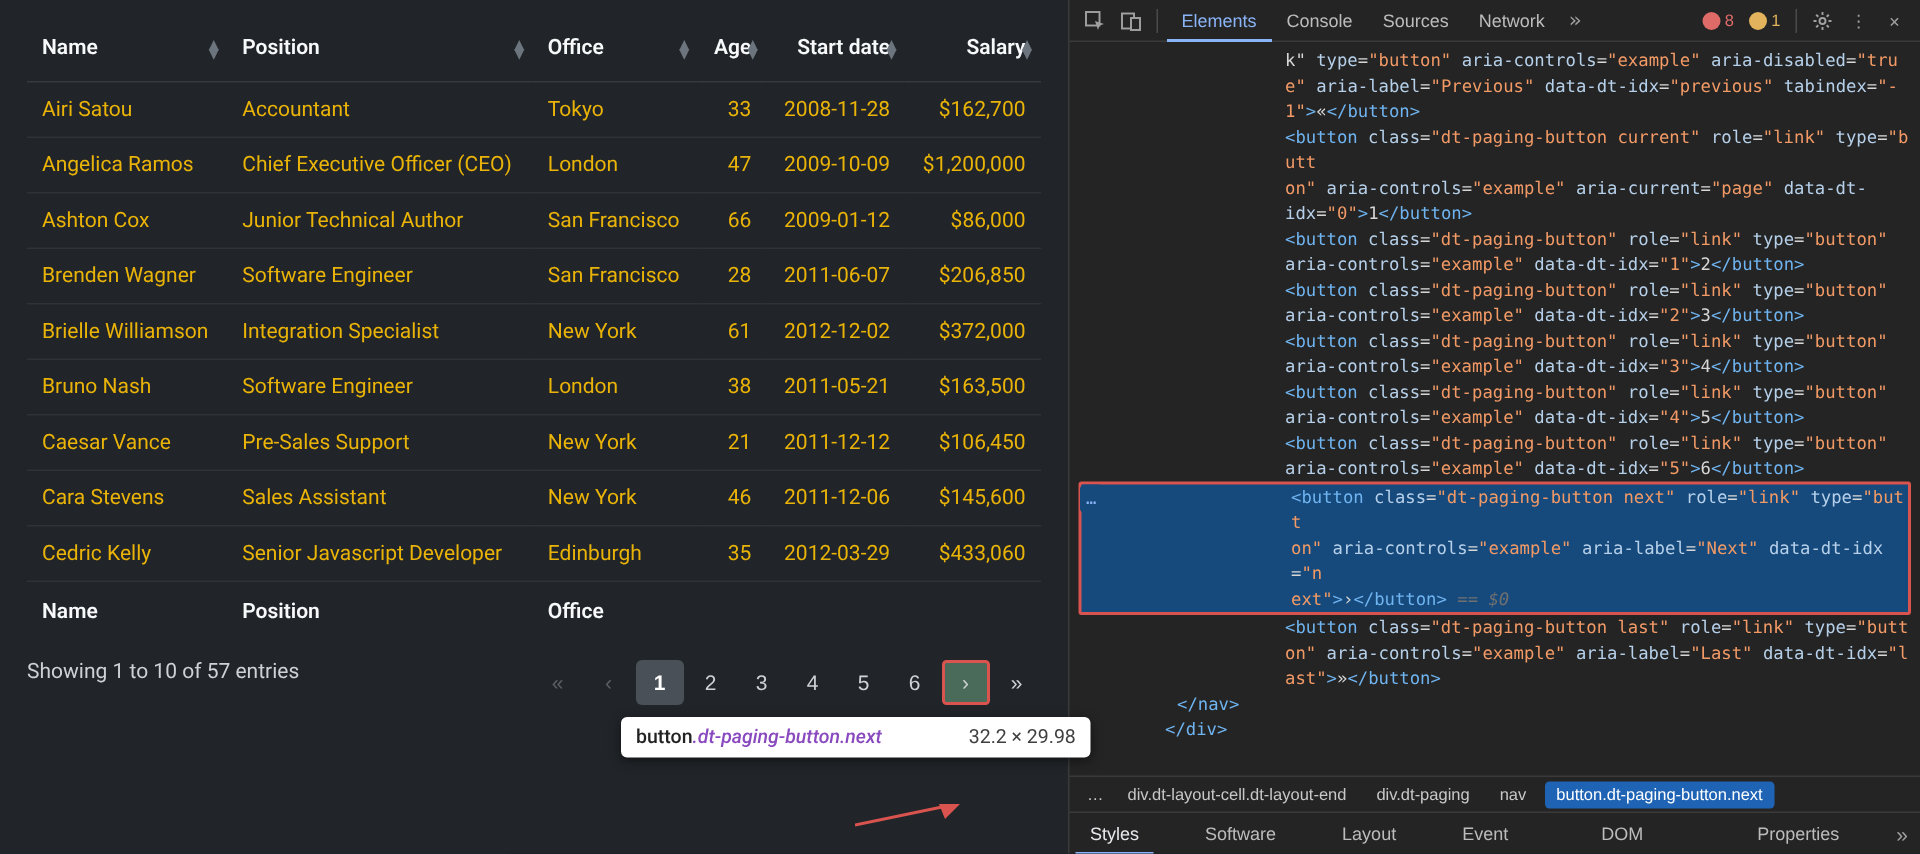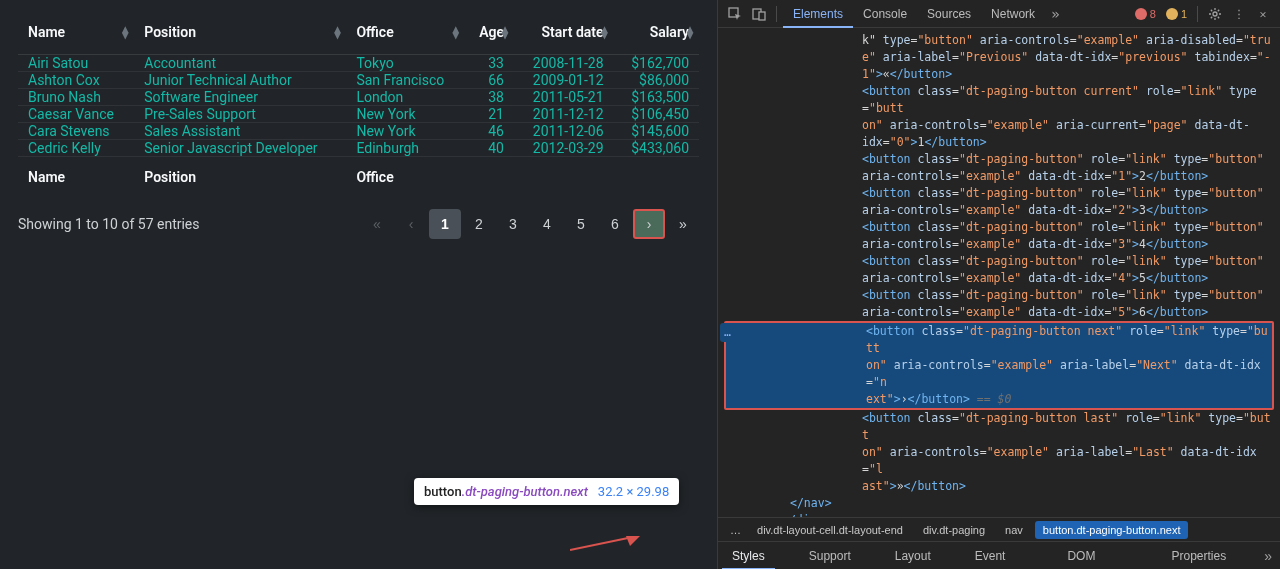--- a/index.html
+++ b/index.html
@@ -41,35 +41,34 @@
     position: absolute;
     right: 6px;
     top: 50%;
     transform: translateY(-50%);
     font-size: 12px;
     color: #6c757d;
     line-height: 6px;
   }
   .sort-indicator span { display: block; }
   .datatable tbody td {
-    padding: 0 10px;
+    padding: 10px 10px;
     border-bottom: 1px solid #2f3337;
-    color: #14b8a6;
+    color: #eab308;
     vertical-align: middle;
     font-size: 14px;
   }
   .datatable tfoot th {
     border-top: 1px solid #373b3e;
     border-bottom: none;
     padding: 12px 10px;
   }
   .table-bottom {
     display: flex;
     justify-content: space-between;
-    align-items: center;
     margin-top: 12px;
     color: #cfd2d5;
     font-size: 14px;
   }
   .pagination { display: flex; gap: 2px; align-items: center; }
   .pg-btn {
     min-width: 32px;
     height: 30px;
     border: none;
     background: transparent;
@@ -98,21 +97,21 @@
     font-size: 13px;
     box-shadow: 0 2px 8px rgba(0,0,0,.5);
     display: flex;
     gap: 10px;
     align-items: center;
     white-space: nowrap;
     z-index: 50;
   }
   .inspect-tooltip .selector { color: #222; font-weight:500; }
   .inspect-tooltip .selector .cls { color: #8a4abf; font-style: italic; }
-  .inspect-tooltip .dims { color: #3b82f6; }
+  .inspect-tooltip .dims { color: #404040; margin-left: 48px; }
   .arrow-annotation {
     position: absolute;
     left: 570px; top: 536px;
     width: 70px; height: 16px;
     z-index: 40;
   }
   
   .devtools {
     flex: 1;
     height: 569px;
@@ -267,28 +266,52 @@
     <tbody id="dt-body">
         <tr>
           <td>Airi Satou</td>
           <td>Accountant</td>
           <td>Tokyo</td>
           <td class="num">33</td>
           <td class="num">2008-11-28</td>
           <td class="num">$162,700</td>
         </tr>
         <tr>
+          <td>Angelica Ramos</td>
+          <td>Chief Executive Officer (CEO)</td>
+          <td>London</td>
+          <td class="num">47</td>
+          <td class="num">2009-10-09</td>
+          <td class="num">$1,200,000</td>
+        </tr>
+        <tr>
           <td>Ashton Cox</td>
           <td>Junior Technical Author</td>
           <td>San Francisco</td>
           <td class="num">66</td>
           <td class="num">2009-01-12</td>
           <td class="num">$86,000</td>
         </tr>
         <tr>
+          <td>Brenden Wagner</td>
+          <td>Software Engineer</td>
+          <td>San Francisco</td>
+          <td class="num">28</td>
+          <td class="num">2011-06-07</td>
+          <td class="num">$206,850</td>
+        </tr>
+        <tr>
+          <td>Brielle Williamson</td>
+          <td>Integration Specialist</td>
+          <td>New York</td>
+          <td class="num">61</td>
+          <td class="num">2012-12-02</td>
+          <td class="num">$372,000</td>
+        </tr>
+        <tr>
           <td>Bruno Nash</td>
           <td>Software Engineer</td>
           <td>London</td>
           <td class="num">38</td>
           <td class="num">2011-05-21</td>
           <td class="num">$163,500</td>
         </tr>
         <tr>
           <td>Caesar Vance</td>
           <td>Pre-Sales Support</td>
@@ -302,21 +325,21 @@
           <td>Sales Assistant</td>
           <td>New York</td>
           <td class="num">46</td>
           <td class="num">2011-12-06</td>
           <td class="num">$145,600</td>
         </tr>
         <tr>
           <td>Cedric Kelly</td>
           <td>Senior Javascript Developer</td>
           <td>Edinburgh</td>
-          <td class="num">40</td>
+          <td class="num">35</td>
           <td class="num">2012-03-29</td>
           <td class="num">$433,060</td>
         </tr>
       </tbody>
     <tfoot>
         <tr id="dt-foot">
           <th>Name</th>
           <th>Position</th>
           <th>Office</th>
         </tr>
@@ -434,20 +457,20 @@
       <span class="crumb">div.dt-layout-cell.dt-layout-end</span>
       <span class="crumb-sep"></span>
       <span class="crumb">div.dt-paging</span>
       <span class="crumb-sep"></span>
       <span class="crumb">nav</span>
       <span class="crumb-sep"></span>
       <span class="crumb active">button.dt-paging-button.next</span>
     </div>
   <div class="styles-tabs" id="dt-styles-tabs">
       <div class="styles-tab active">Styles</div>
-      <div class="styles-tab">Support</div>
+      <div class="styles-tab">Software</div>
       <div class="styles-tab">Layout</div>
       <div class="styles-tab">Event Listeners</div>
       <div class="styles-tab">DOM Accountant</div>
       <div class="styles-tab">Properties</div>
       <span class="chev">»</span>
     </div>
 </div>
 
 </body></html>

